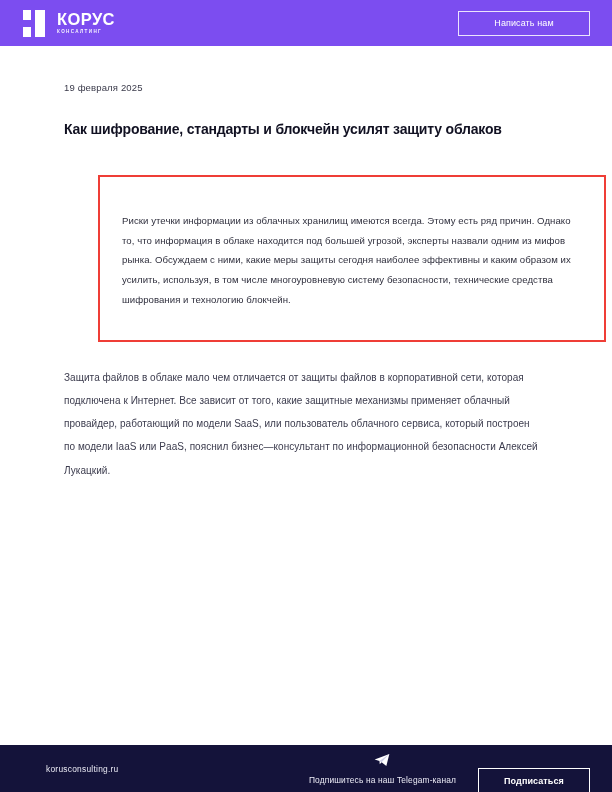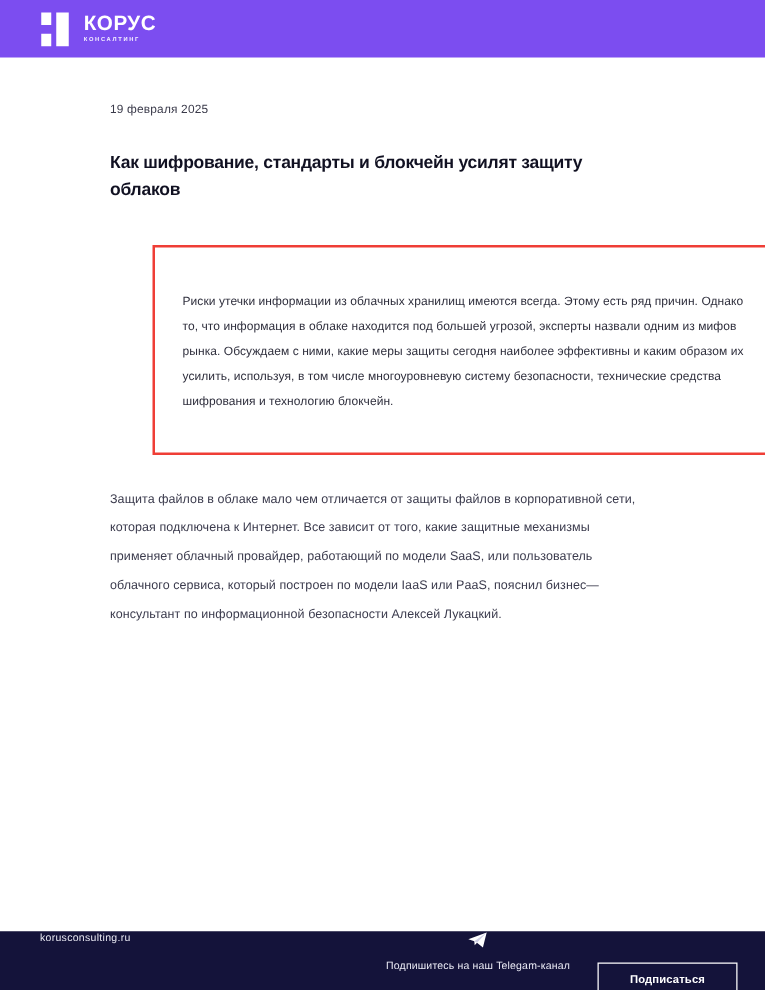--- a/index.html
+++ b/index.html
@@ -25,21 +25,21 @@
   }
 
   
   .header {
     background: #7c4df0;
     height: 46px;
     min-height: 46px;
     display: flex;
     align-items: center;
     justify-content: space-between;
-    padding: 0 22px 0 33px;
+    padding: 0 22px 0 23px;
     box-sizing: border-box;
   }
   .brand {
     display: flex;
     align-items: center;
     gap: 9px;
   }
   .brand-mark {
     width: 25px;
     height: 27px;
@@ -94,21 +94,21 @@
     line-height: 23px;
     text-align: center;
     box-sizing: border-box;
     cursor: pointer;
     letter-spacing: 0.1px;
   }
 
   
   .content {
     flex: 1 1 auto;
-    padding: 0 88px;
+    padding: 0 64px;
     box-sizing: border-box;
     position: relative;
   }
   .date {
     margin-top: 36px;
     font-size: 9.5px;
     color: #3a3a4a;
     letter-spacing: 0.15px;
   }
   .headline {
@@ -153,21 +153,22 @@
     letter-spacing: 0.05px;
     max-width: 478px;
   }
 
   
   .footer {
     background: #14133a;
     height: 47px;
     min-height: 47px;
     display: flex;
-    padding: 0 22px 0 32px;
+    align-items: center;
+    padding: 0 22px 0 46px;
     box-sizing: border-box;
     color: #ffffff;
   }
   .footer-site {
     font-size: 8.4px;
     color: #e8e8f2;
     letter-spacing: 0.25px;
   }
   .footer-mid {
     display: flex;
@@ -216,20 +217,21 @@
       <div class="brand-mark">
         <span class="bar bar-left-top"></span>
         <span class="bar bar-left-bot"></span>
         <span class="bar bar-right"></span>
       </div>
       <div class="brand-text">
         <span class="brand-name">КОРУС</span>
         <span class="brand-sub">КОНСАЛТИНГ</span>
       </div>
     </div>
+    <button class="header-btn">Написать нам</button>
   </div>
 
   <div class="content">
     <div class="date">19 февраля 2025</div>
     <h1 class="headline">Как шифрование, стандарты и блокчейн усилят защиту облаков</h1>
 
     <div class="callout">
       <p>Риски утечки информации из облачных хранилищ имеются всегда. Этому есть ряд причин. Однако то, что информация в облаке находится под большей угрозой, эксперты назвали одним из мифов рынка. Обсуждаем с ними, какие меры защиты сегодня наиболее эффективны и каким образом их усилить, используя, в том числе многоуровневую систему безопасности, технические средства шифрования и технологию блокчейн.</p>
     </div>
 

